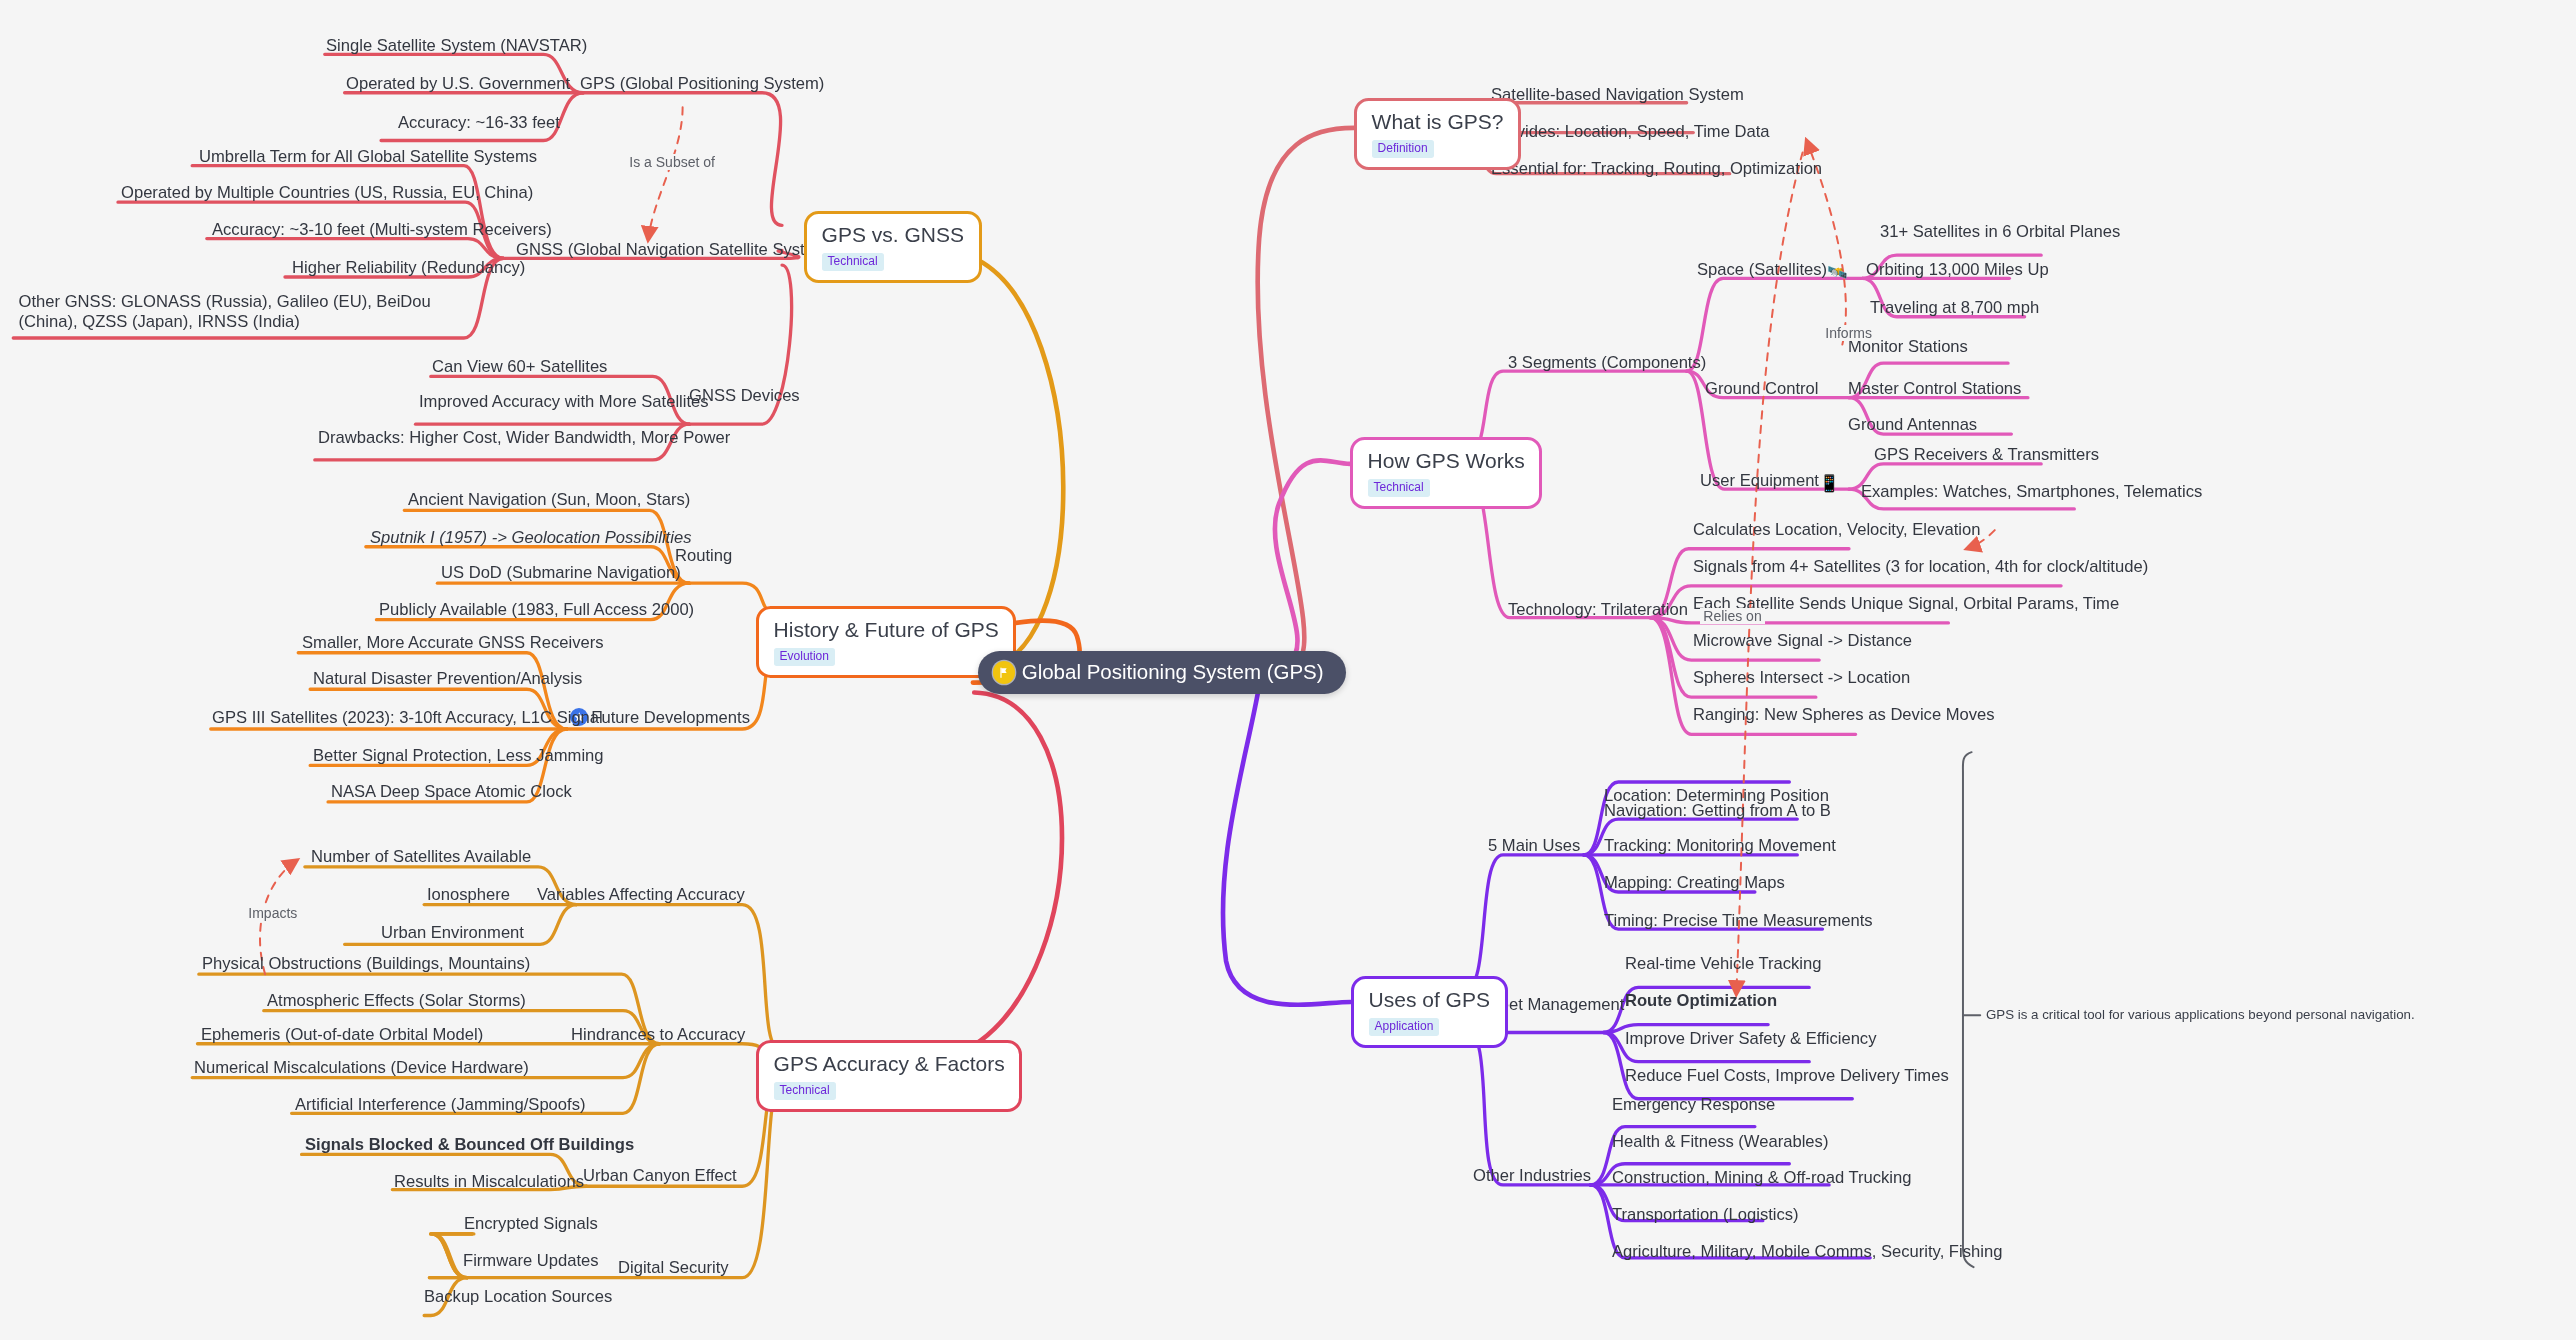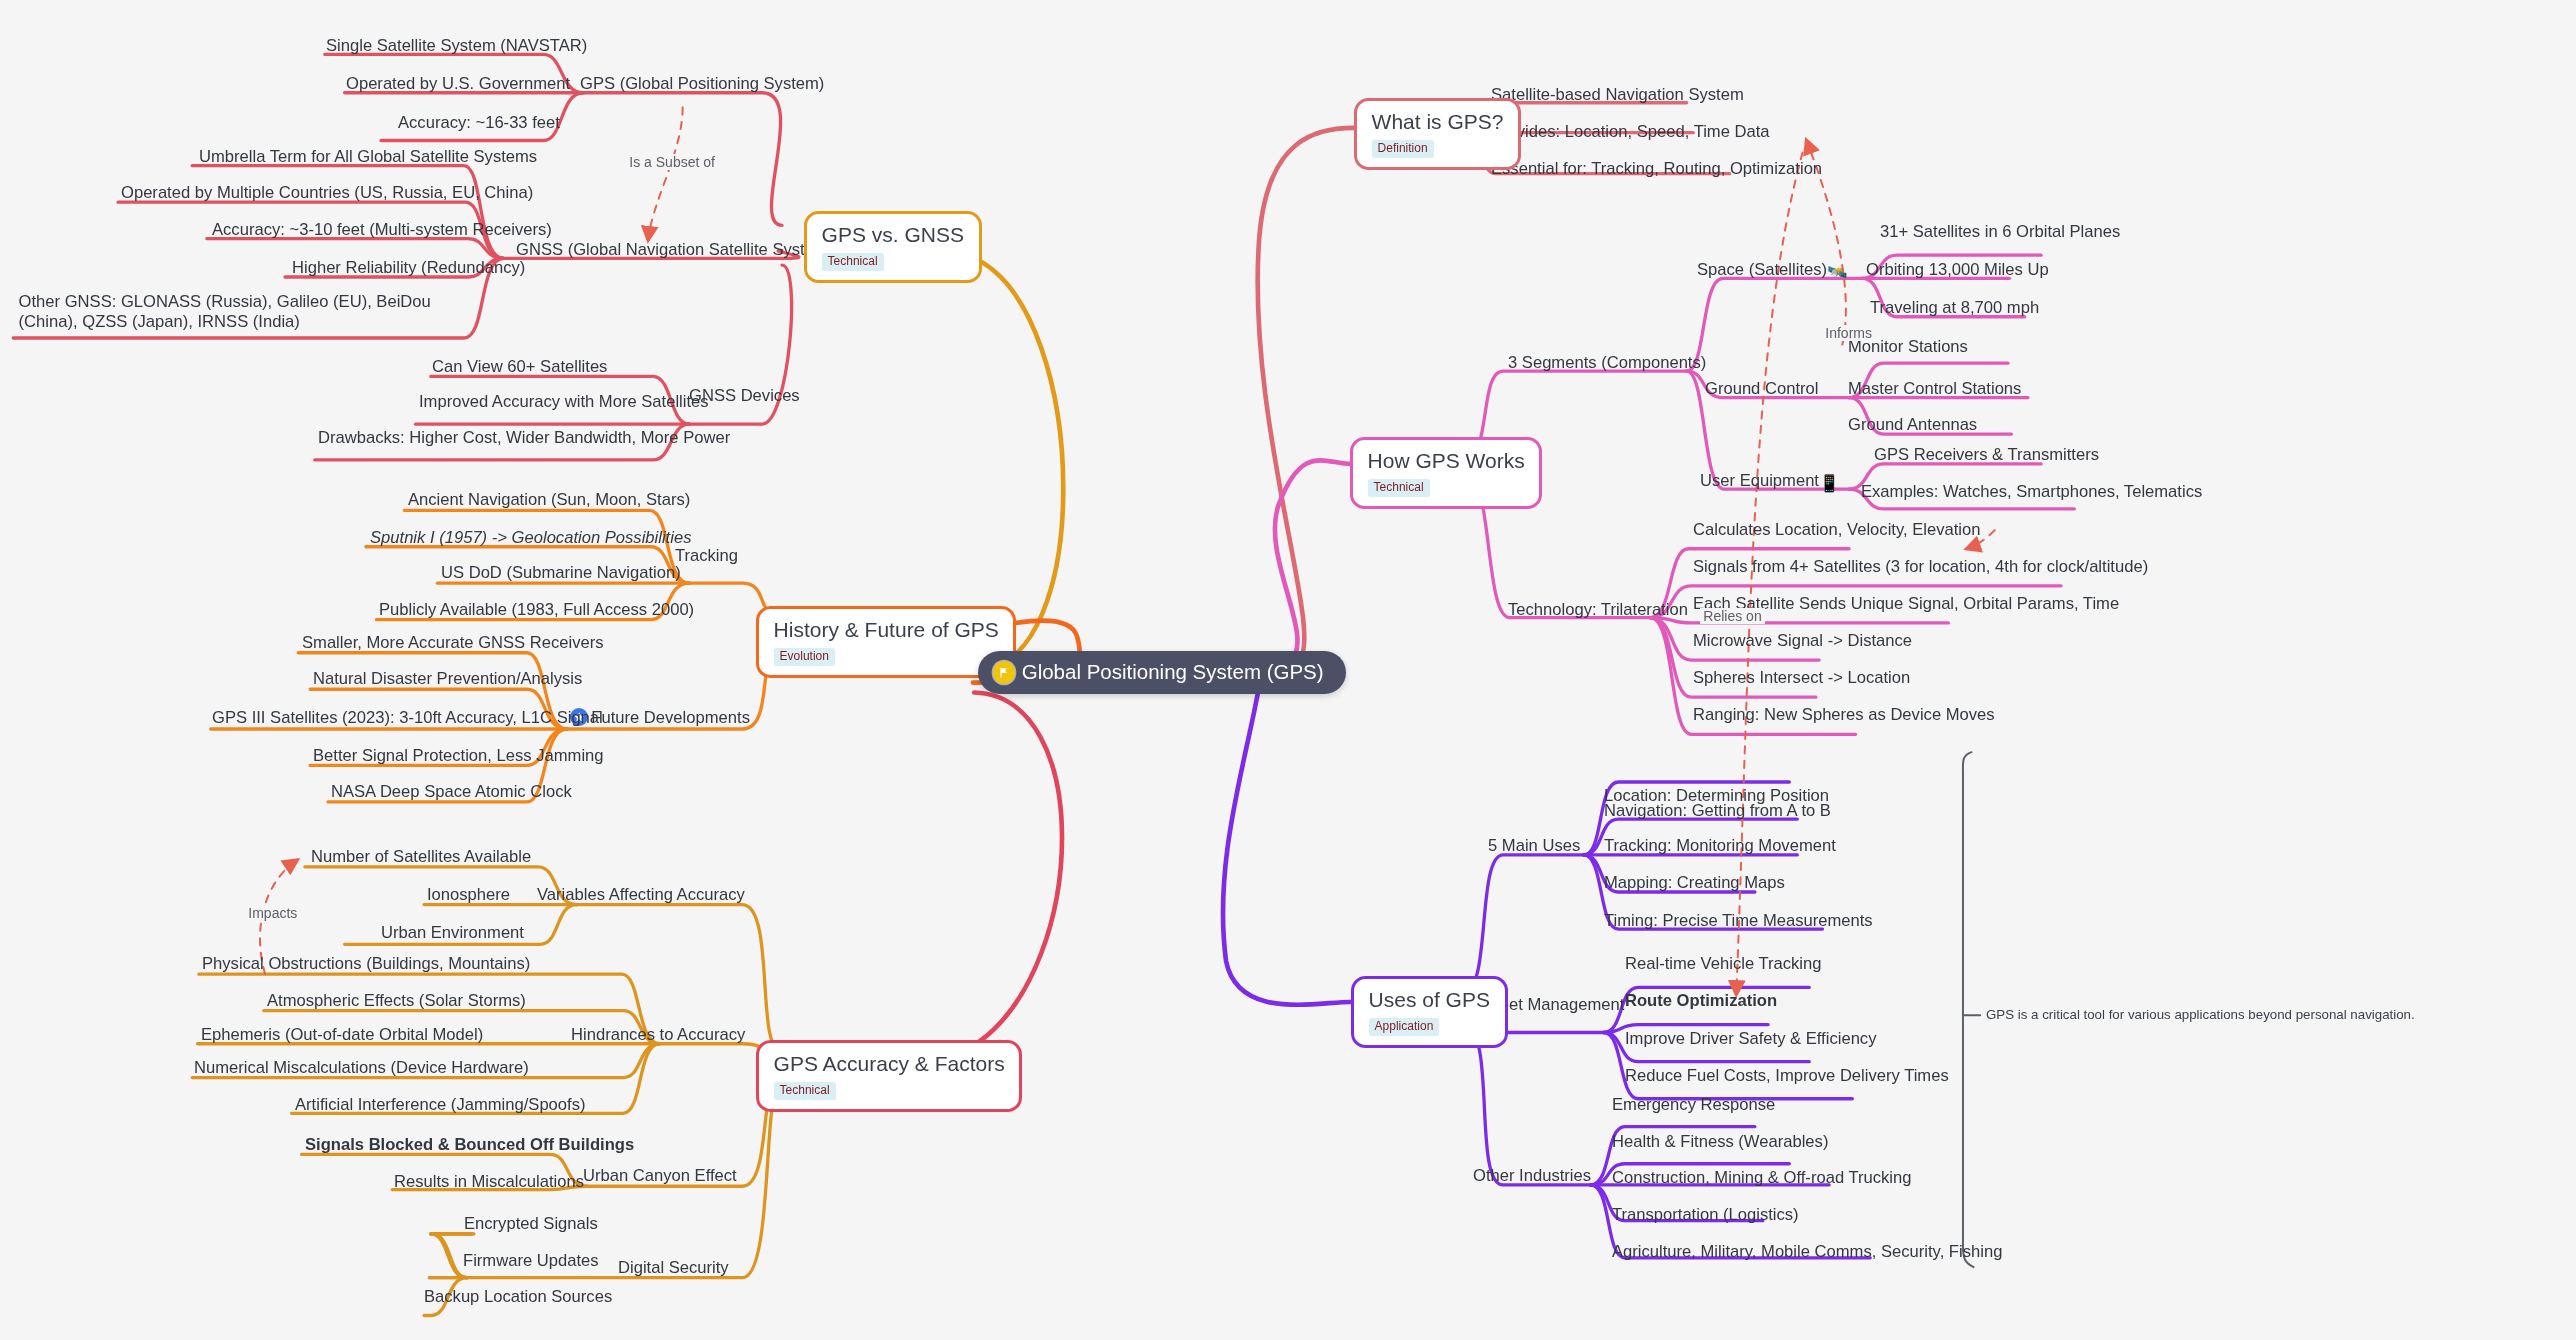--- a/index.html
+++ b/index.html
@@ -44,21 +44,21 @@
     padding:8.6px 14.6px 9.3px 14.6px;
     min-width:119px;
     box-sizing:border-box;
     z-index:25;
   }
   .branch-title{
     font-size:21px;color:#3a3f4a;white-space:nowrap;line-height:1.15;
   }
   .branch-tag{
     display:inline-block;margin-top:6px;
-    background:#d9eef5;color:#7f1d1d;
+    background:#d9eef5;color:#6d28d9;
     font-size:12px;padding:1.3px 6px;border-radius:2.7px;line-height:1.3;
   }
 
   
   .tnode{
     position:absolute;
     font-size:16.6px;
     color:#333740;
     white-space:nowrap;
     line-height:1.2;
@@ -283,21 +283,21 @@
   <div class="tnode" style="left:199px; top:147px;">Umbrella Term for All Global Satellite Systems</div>
   <div class="tnode" style="left:121px; top:183px;">Operated by Multiple Countries (US, Russia, EU, China)</div>
   <div class="tnode" style="left:212px; top:220px;">Accuracy: ~3-10 feet (Multi-system Receivers)</div>
   <div class="tnode" style="left:292px; top:258px;">Higher Reliability (Redundancy)</div>
   <div class="tnode wrap" style="left:18.6px; top:292px; width:464px;">Other GNSS: GLONASS (Russia), Galileo (EU), BeiDou (China), QZSS (Japan), IRNSS (India)</div>
 
   <div class="tnode" style="left:432px; top:357px;">Can View 60+ Satellites</div>
   <div class="tnode" style="left:419px; top:392px;">Improved Accuracy with More Satellites</div>
   <div class="tnode" style="left:318px; top:428px;">Drawbacks: Higher Cost, Wider Bandwidth, More Power</div>
 
-  <div class="tnode" style="left:675px; top:546px;">Tracking</div>
+  <div class="tnode" style="left:675px; top:546px;">Routing</div>
   <div class="tnode" style="left:570px; top:708px;">
     <span class="star-icon">
       <svg width="12.6" height="12.6" viewBox="0 0 19 19">
         <path d="M9.5 1.8 L11.6 6.8 L17 7.2 L12.9 10.8 L14.2 16.1 L9.5 13.2 L4.8 16.1 L6.1 10.8 L2 7.2 L7.4 6.8 Z" fill="#ffffff"></path>
       </svg>
     </span><span>Future Developments</span>
   </div>
 
   <div class="tnode" style="left:408px; top:490px;">Ancient Navigation (Sun, Moon, Stars)</div>
   <div class="tnode" style="left:370px; top:528px;font-style:italic;">Sputnik I (1957) -&gt; Geolocation Possibilities</div>

